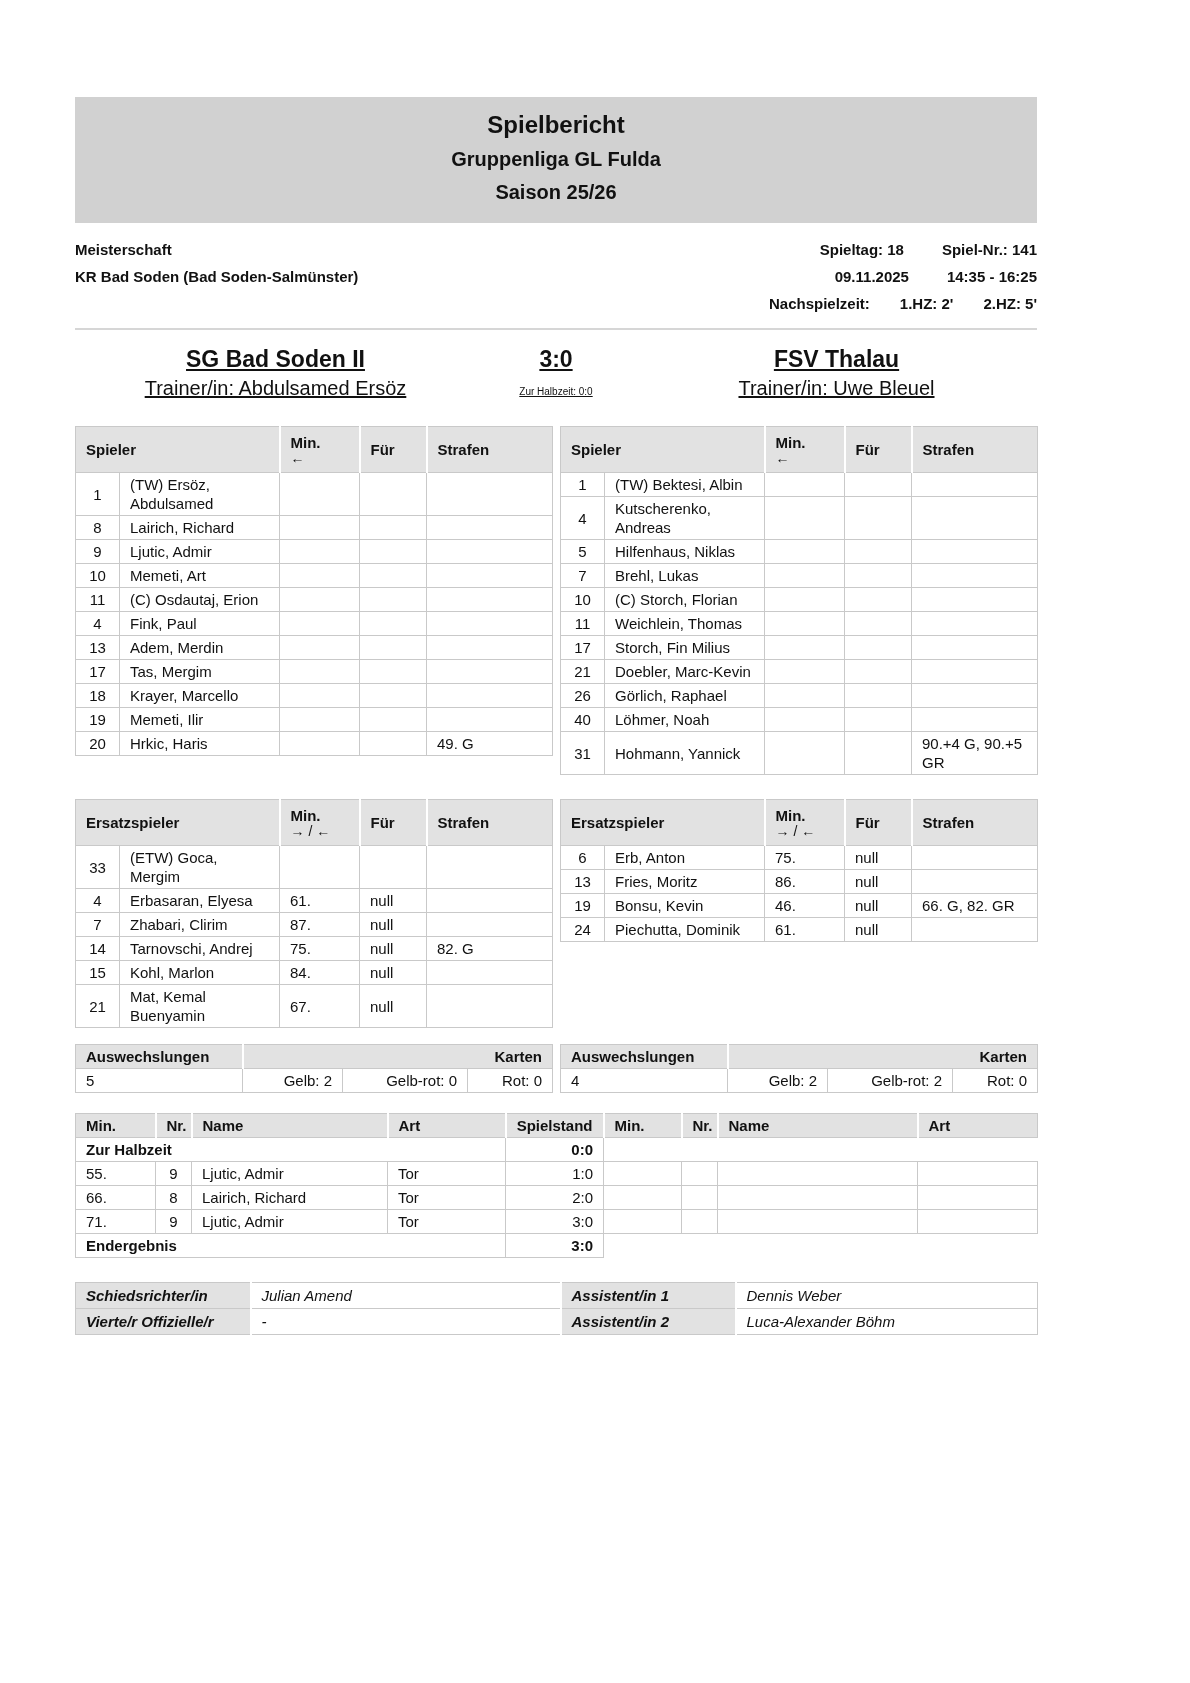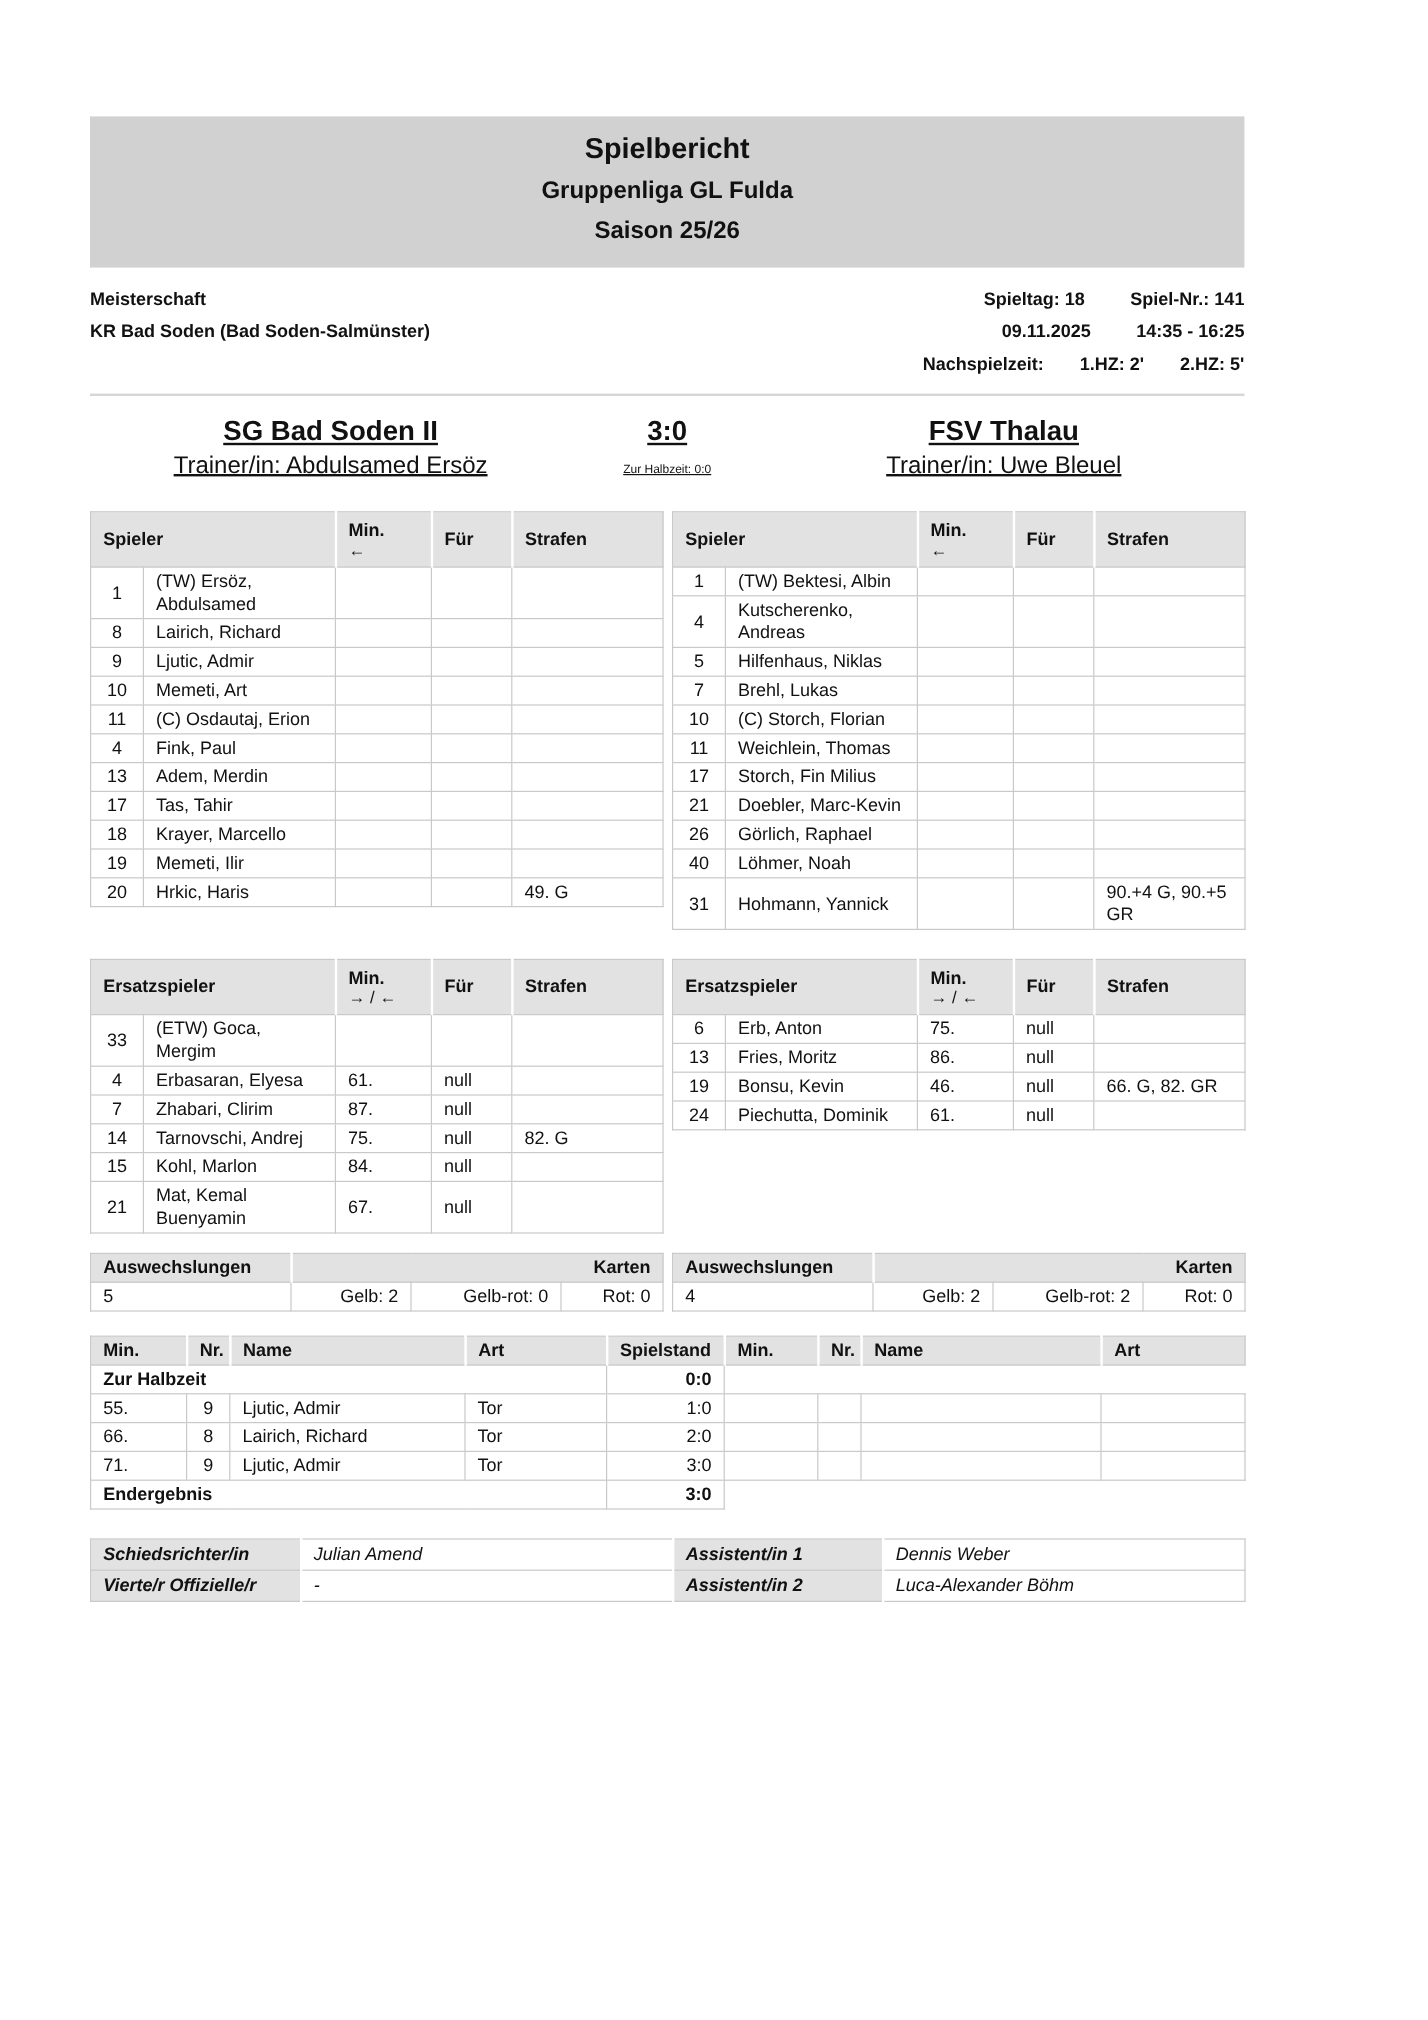--- a/index.html
+++ b/index.html
@@ -189,21 +189,21 @@
             </tr>
             <tr>
               <td class="c-num">13</td>
               <td>Adem, Merdin</td>
               <td></td>
               <td></td>
               <td></td>
             </tr>
             <tr>
               <td class="c-num">17</td>
-              <td>Tas, Tahir</td>
+              <td>Tas, Mergim</td>
               <td></td>
               <td></td>
               <td></td>
             </tr>
             <tr>
               <td class="c-num">18</td>
               <td>Krayer, Marcello</td>
               <td></td>
               <td></td>
               <td></td>

